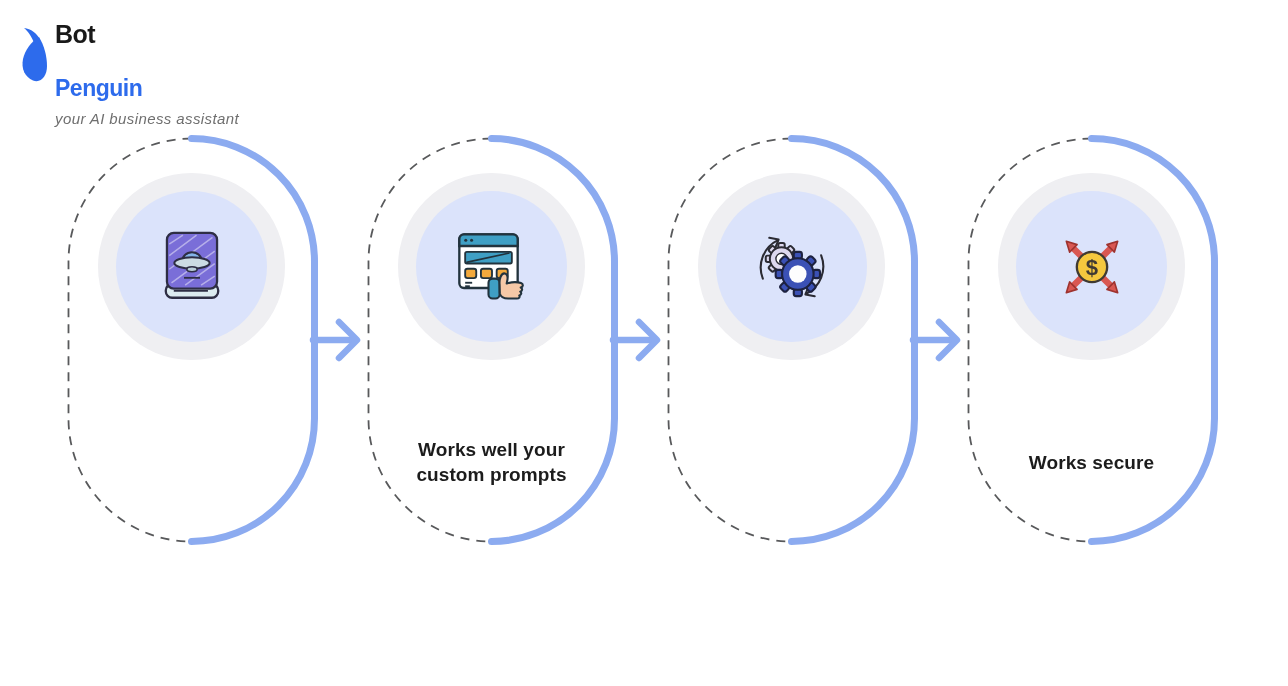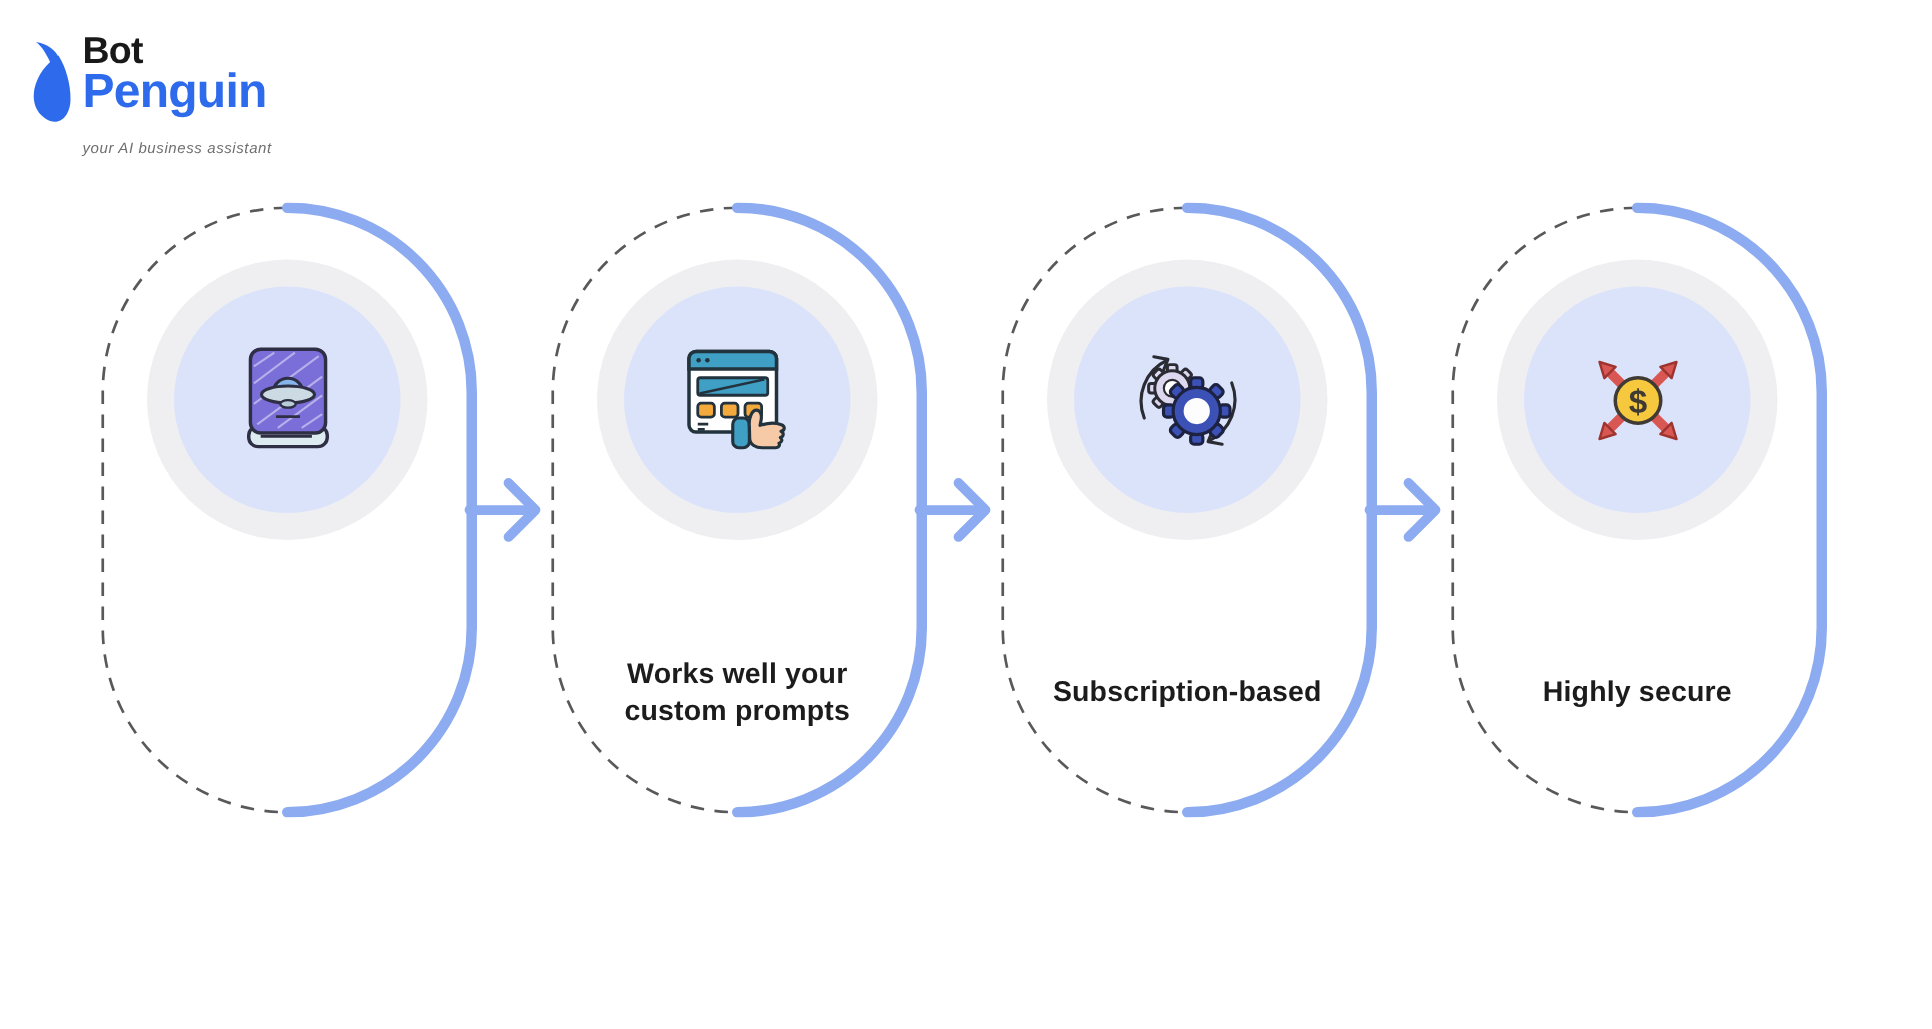--- a/index.html
+++ b/index.html
@@ -5,22 +5,22 @@
   html,body{margin:0;padding:0;}
   body{
     width:1288px;height:686px;background:#ffffff;position:relative;overflow:hidden;
     font-family:"Liberation Sans",sans-serif;
   }
   
   .logo{position:absolute;left:14px;top:22px;display:flex;align-items:flex-start;gap:5px;}
   .logo-mark{width:36px;height:58px;margin-top:4px;}
   .logo-text{display:flex;flex-direction:column;}
   .brand1{font-size:25px;font-weight:800;letter-spacing:-0.5px;color:#191919;line-height:25px;}
-  .brand2{font-size:32px;font-weight:800;letter-spacing:-0.5px;color:#2d6bec;line-height:26px;}
-  .tagline{font-size:10px;font-style:italic;color:#6f6f6f;letter-spacing:0.4px;margin-top:21px;}
+  .brand2{font-size:23px;font-weight:800;letter-spacing:-0.5px;color:#2d6bec;line-height:26px;margin-top:28px;}
+  .tagline{font-size:15px;font-style:italic;color:#6f6f6f;letter-spacing:0.4px;margin-top:9px;}
   
   .steps{position:absolute;left:65px;top:135px;display:flex;align-items:center;}
   .card{position:relative;width:253px;height:410px;flex:0 0 auto;}
   .card-border{position:absolute;left:0;top:0;width:253px;height:410px;}
   .circle-outer{
     position:absolute;left:33px;top:38px;width:187px;height:187px;border-radius:50%;
     background:#efeff2;display:flex;align-items:center;justify-content:center;
   }
   .circle-inner{
     width:151px;height:151px;border-radius:50%;background:#dbe3fb;
@@ -153,21 +153,20 @@
             <rect x="37.5" y="23" width="7" height="6" rx="2" transform="rotate(180 41 42)"></rect>
             <rect x="37.5" y="23" width="7" height="6" rx="2" transform="rotate(225 41 42)"></rect>
             <rect x="37.5" y="23" width="7" height="6" rx="2" transform="rotate(270 41 42)"></rect>
             <rect x="37.5" y="23" width="7" height="6" rx="2" transform="rotate(315 41 42)"></rect>
             <circle cx="41" cy="42" r="13.5"></circle>
           </g>
           <circle cx="41" cy="42" r="7.5" fill="#fdfdfe"></circle>
         </svg>
       </div>
     </div>
-    <div class="step-label">Subscription-based</div>
   </div>
 
   <div class="connector">
     <svg width="47" height="44" viewBox="0 0 47 44">
       <line x1="-5" y1="22" x2="34" y2="22" stroke="#8cabf0" stroke-width="6.5" stroke-linecap="round"></line>
       <polyline points="21,4 39,22 21,40" fill="none" stroke="#8cabf0" stroke-width="6.5" stroke-linecap="round" stroke-linejoin="round"></polyline>
     </svg>
   </div>
 
   <div class="card">
@@ -194,16 +193,16 @@
             <g transform="rotate(270 36 36)" stroke="#9e332f" stroke-width="1.4" fill="#d95752" stroke-linejoin="round">
               <line x1="44.5" y1="27.5" x2="51" y2="21" stroke="#d95752" stroke-width="5.5" stroke-linecap="round"></line>
               <polygon points="58,14 55.2,23.2 48.8,16.8"></polygon>
             </g>
           </g>
           <circle cx="36" cy="36" r="13" fill="#f5c83e" stroke="#3f3a33" stroke-width="2"></circle>
           <text x="36" y="43" text-anchor="middle" font-size="19" font-weight="bold" font-family="Liberation Sans, sans-serif" fill="#3f3a33">$</text>
         </svg>
       </div>
     </div>
-    <div class="step-label">Highly secure</div>
+    <div class="step-label">Works secure</div>
   </div>
 
 </div>
 
 </body></html>

